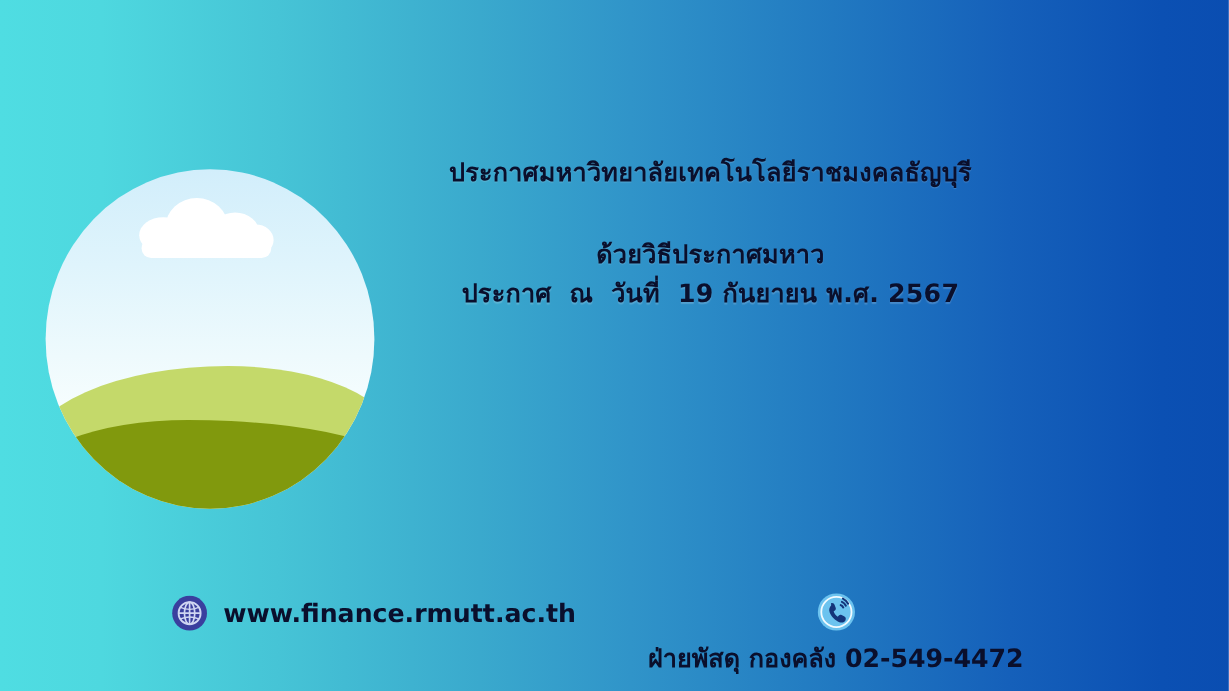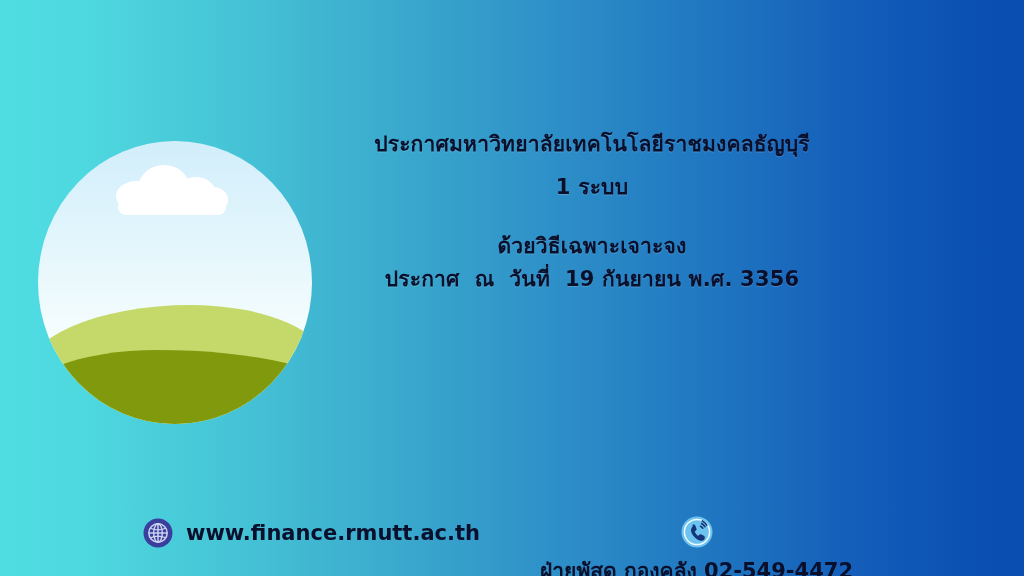--- a/index.html
+++ b/index.html
@@ -104,21 +104,21 @@
     white-space: pre-wrap;
   }
   .ann-line.title { margin-bottom: 9px; }
   .ann-line.subject { line-height: 34px; }
   .ann-spacer { height: 26px; }
 
   
   #footer {
     position: absolute;
     left: 0;
-    top: 513px;
+    top: 491px;
     width: 852px;
     height: 55px;
   }
   .footer-item {
     position: absolute;
     display: flex;
     align-items: center;
     gap: 13px;
     color: #0a0f2c;
     font-weight: bold;
@@ -142,24 +142,23 @@
       <div class="puff p1"></div>
       <div class="puff p2"></div>
       <div class="puff p3"></div>
       <div class="puff p4"></div>
       <div class="puff base"></div>
     </div>
   </div>
 
   <div id="announcement">
     <div class="ann-line title">ประกาศมหาวิทยาลัยเทคโนโลยีราชมงคลธัญบุรี</div>
-    <div class="ann-line subject">1 ระบบ</div>
     <div class="ann-spacer"></div>
-    <div class="ann-line method">ด้วยวิธีเฉพาะเจาะจง</div>
-    <div class="ann-line date">ประกาศ  ณ  วันที่  19 กันยายน พ.ศ. 3356</div>
+    <div class="ann-line method">ด้วยวิธีประกาศมหาว</div>
+    <div class="ann-line date">ประกาศ  ณ  วันที่  19 กันยายน พ.ศ. 2567</div>
   </div>
 
   <div id="footer">
 
     <div class="footer-item" id="footer-web">
       <svg class="f-icon" width="30" height="30" viewBox="0 0 30 30">
         <circle cx="15" cy="15" r="14.5" fill="#3a3f9e"></circle>
         <circle cx="15" cy="15" r="9.2" fill="none" stroke="#cfd6f2" stroke-width="1.5"></circle>
         <ellipse cx="15" cy="15" rx="4.3" ry="9.2" fill="none" stroke="#cfd6f2" stroke-width="1.4"></ellipse>
         <line x1="5.8" y1="15" x2="24.2" y2="15" stroke="#cfd6f2" stroke-width="1.4"></line>

